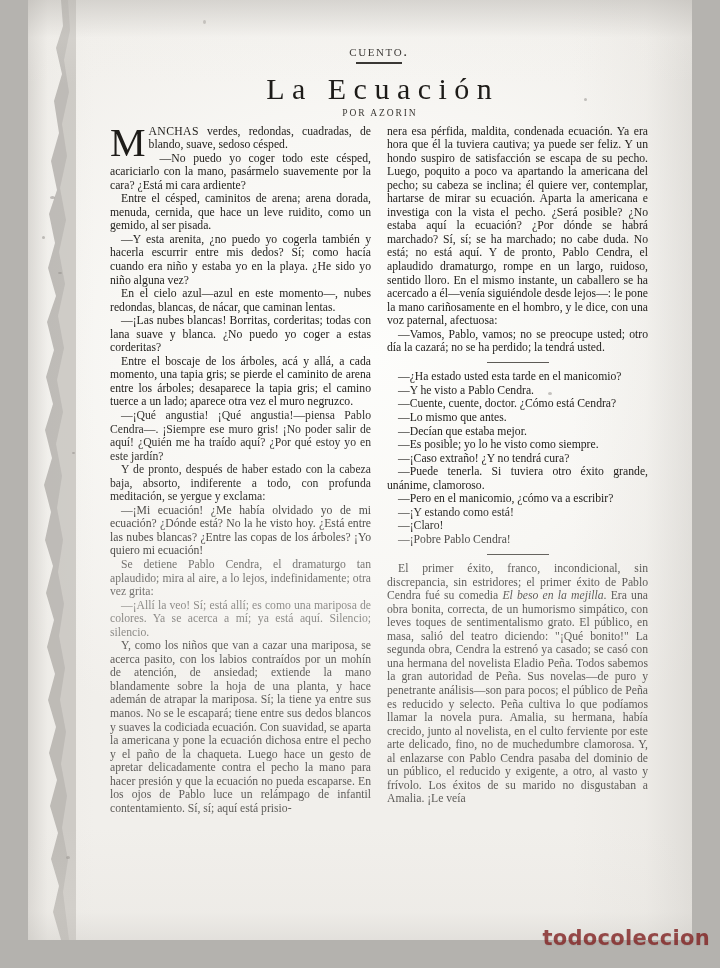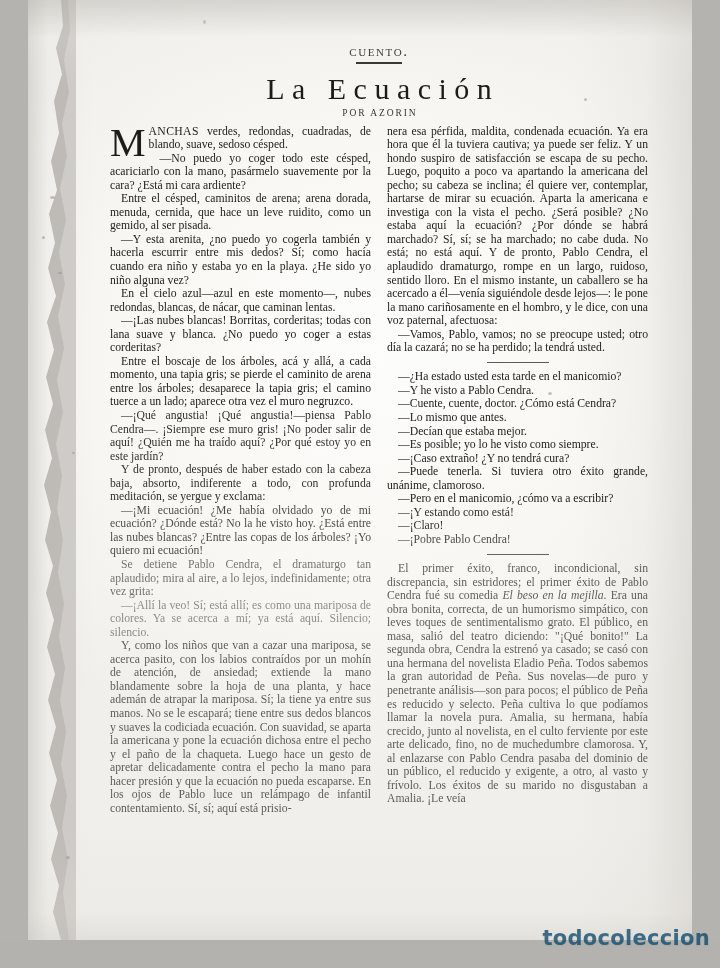--- a/index.html
+++ b/index.html
@@ -188,21 +188,21 @@
 
   
   #watermark {
     position: absolute;
     right: 10px;
     bottom: 18px;
     font-family: "DejaVu Sans", "Liberation Sans", sans-serif;
     font-size: 21px;
     font-weight: bold;
     letter-spacing: 0.3px;
-    color: #0c4a6e;
+    color: #7f1d1d;
     opacity: 0.78;
     text-shadow: 0 1px 1px rgba(150,148,143,0.45);
     pointer-events: none;
     user-select: none;
   }
 
   
   #bottom-strip {
     position: absolute;
     left: 0;

